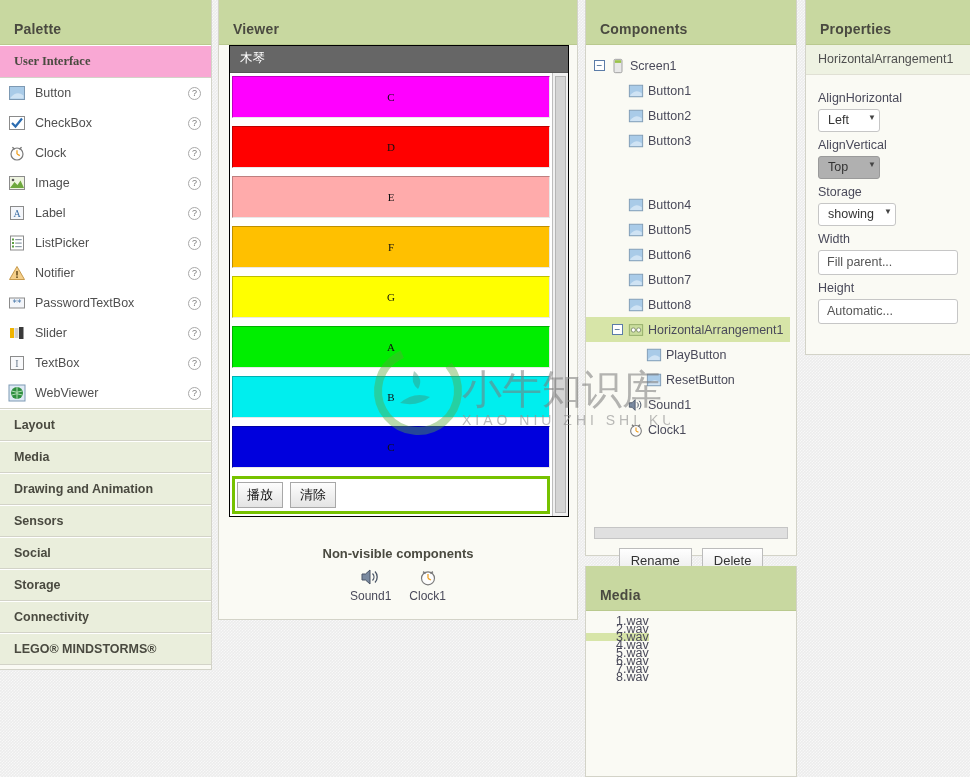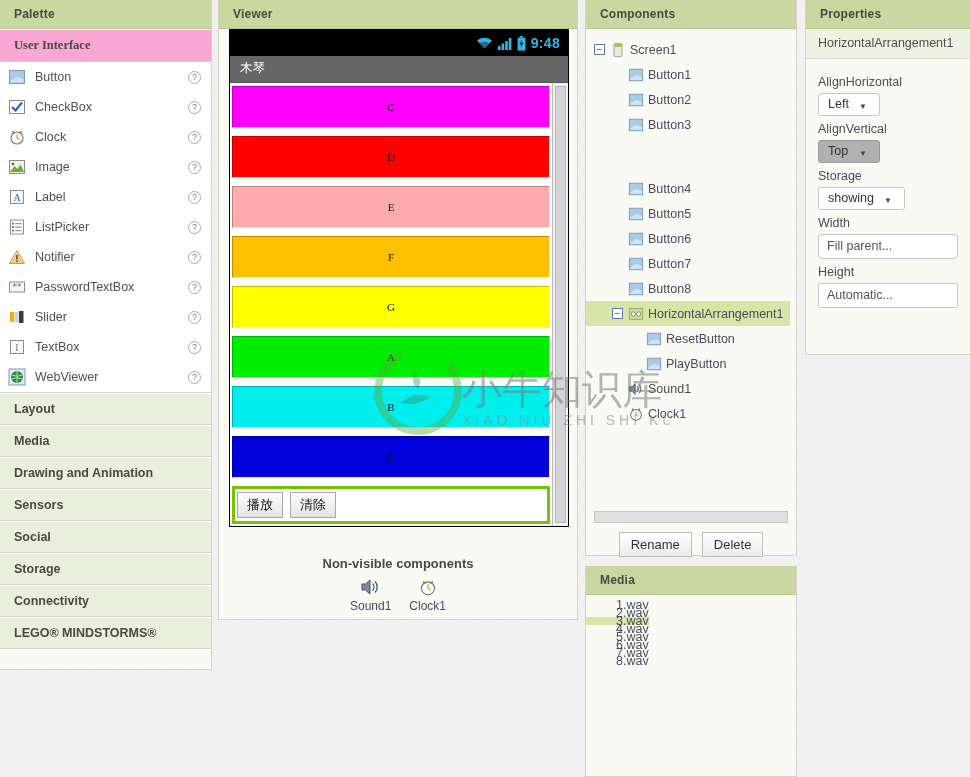--- a/index.html
+++ b/index.html
@@ -23,22 +23,22 @@
   .panel {
     position: absolute;
     background: #fafaf4;
     border: 1px solid #d3d3c8;
     border-top: none;
   }
   .panel-head {
     background: #c8d8a0;
     color: #4a4a40;
     font-weight: bold;
-    font-size: 12px;
-    padding: 7px 0 7px 14px;
+    font-size: 14px;
+    padding: 21px 0 7px 14px;
     border-bottom: 1px solid #b9c98e;
     letter-spacing: .2px;
   }
 
   
   #palette { left: 0; top: 0; width: 212px; height: 670px; border-left: none; }
   .pal-section {
     background: #eaeedc;
     color: #4a4a40;
     font-weight: bold;
@@ -152,23 +152,23 @@
 
   
   #properties { left: 805px; top: 0; width: 165px; height: 355px; border-right: none; }
   .prop-subtitle {
     background: #eef2e2; color: #4f4f4f; font-size: 12.5px;
     padding: 7px 0 8px 12px; border-bottom: 1px solid #e0e0d4;
   }
   .prop-body { padding: 10px 12px 12px 12px; }
   .prop-label { font-size: 12.5px; color: #4a4a5a; margin: 6px 0 4px 0; }
   .prop-select {
-    display: inline-flex; align-items: flex-end; justify-content: space-between;
+    display: inline-flex; align-items: flex-start; justify-content: space-between;
     background: #fff; border: 1px solid #c6c6c6; border-radius: 3px;
-    font-size: 12.5px; color: #333; padding: 3px 12px 4px 9px; cursor: pointer;
+    font-size: 12.5px; color: #333; padding: 3px 3px 4px 9px; cursor: pointer;
     min-width: 62px;
   }
   .prop-select.grey { background: #b0b0b0; border-color: #9a9a9a; }
   .caret { font-size: 8px; margin-left: 10px; color: #444; }
   .prop-input {
     display: block; background: #fff; border: 1px solid #c6c6c6; border-radius: 3px;
     font-size: 12.5px; color: #555; padding: 4px 6px 5px 8px; width: 100%;
   }
 
   
@@ -295,38 +295,20 @@
         <div class="pal-section">Connectivity</div>
         <div class="pal-section">LEGO® MINDSTORMS®</div>
       </div>
   </div>
 
   <div class="panel" id="viewer">
     <div class="panel-head">Viewer</div>
 
 
     <div class="phone">
-      <div class="statusbar">
-        <svg width="17" height="14" viewBox="0 0 17 14">
-          <path d="M8.5 12.6 L1 4.6 A11 11 0 0 1 16 4.6 Z" fill="#33b5e5"></path>
-          <path d="M8.5 12.6 L3.6 7.4 A8 8 0 0 1 13.4 7.4 Z" fill="#0d1a20" opacity=".45"></path>
-        </svg>
-        <svg width="14" height="14" viewBox="0 0 14 14">
-          <rect x="0" y="10" width="2.6" height="4" fill="#33b5e5"></rect>
-          <rect x="3.6" y="7.5" width="2.6" height="6.5" fill="#33b5e5"></rect>
-          <rect x="7.2" y="5" width="2.6" height="9" fill="#33b5e5"></rect>
-          <rect x="10.8" y="2" width="2.6" height="12" fill="#33b5e5"></rect>
-        </svg>
-        <svg width="9" height="15" viewBox="0 0 9 15">
-          <rect x="3" y="0" width="3" height="1.6" fill="#33b5e5"></rect>
-          <rect x="0.6" y="1.6" width="7.8" height="13" fill="#33b5e5"></rect>
-          <path d="M5.2 3.4 L2.4 8.2 h1.9 l-0.8 3.6 L6.3 7 H4.4 Z" fill="#000"></path>
-        </svg>
-        <span class="sb-time">9:48</span>
-      </div>
       <div class="titlebar">木琴</div>
       <div class="screen-body">
         <div class="screen-inner" id="note-buttons">
             <div class="note-btn" style="background: rgb(255, 0, 255);">
               <span>C</span>
             </div>
             <div class="note-btn" style="background: rgb(255, 0, 0);">
               <span>D</span>
             </div>
             <div class="note-btn" style="background: rgb(255, 171, 171);">
@@ -464,29 +446,29 @@
               <circle cx="12" cy="9" r="2.4" fill="#fff" stroke="#7b8a66"></circle>
             </svg></span>
           <span>HorizontalArrangement1</span>
         </div>
         <div class="tnode" style="padding-left: 44px;">
           <span style="width:11px;margin-right:5px;flex:0 0 11px"></span>
           <span class="tree-icon"><svg width="16" height="16" viewBox="0 0 18 18">
               <rect x="1.5" y="2.5" width="15" height="13" fill="#a9cbe8" stroke="#7d99b3"></rect>
               <path d="M2.5 13.5 Q9 6 15.5 11.5 V14.5 H2.5 Z" fill="#cfe3f4"></path>
             </svg></span>
+          <span>PlayButton</span>
+        </div>
+        <div class="tnode" style="padding-left: 44px;">
+          <span style="width:11px;margin-right:5px;flex:0 0 11px"></span>
+          <span class="tree-icon"><svg width="16" height="16" viewBox="0 0 18 18">
+              <rect x="1.5" y="2.5" width="15" height="13" fill="#a9cbe8" stroke="#7d99b3"></rect>
+              <path d="M2.5 13.5 Q9 6 15.5 11.5 V14.5 H2.5 Z" fill="#cfe3f4"></path>
+            </svg></span>
           <span>ResetButton</span>
-        </div>
-        <div class="tnode" style="padding-left: 44px;">
-          <span style="width:11px;margin-right:5px;flex:0 0 11px"></span>
-          <span class="tree-icon"><svg width="16" height="16" viewBox="0 0 18 18">
-              <rect x="1.5" y="2.5" width="15" height="13" fill="#a9cbe8" stroke="#7d99b3"></rect>
-              <path d="M2.5 13.5 Q9 6 15.5 11.5 V14.5 H2.5 Z" fill="#cfe3f4"></path>
-            </svg></span>
-          <span>PlayButton</span>
         </div>
         <div class="tnode" style="padding-left: 26px;">
           <span style="width:11px;margin-right:5px;flex:0 0 11px"></span>
           <span class="tree-icon"><svg width="16" height="16" viewBox="0 0 18 18">
               <path d="M1.5 6.5 h3 L8 3 v12 L4.5 11.5 H1.5 Z" fill="#7a8aa0" stroke="#4a5566"></path>
               <path d="M10.2 6 a4 4 0 0 1 0 6" stroke="#4a5566" stroke-width="1.1" fill="none"></path>
               <path d="M12.6 4.2 a7 7 0 0 1 0 9.6" stroke="#4a5566" stroke-width="1.1" fill="none"></path>
             </svg></span>
           <span>Sound1</span>
         </div>

